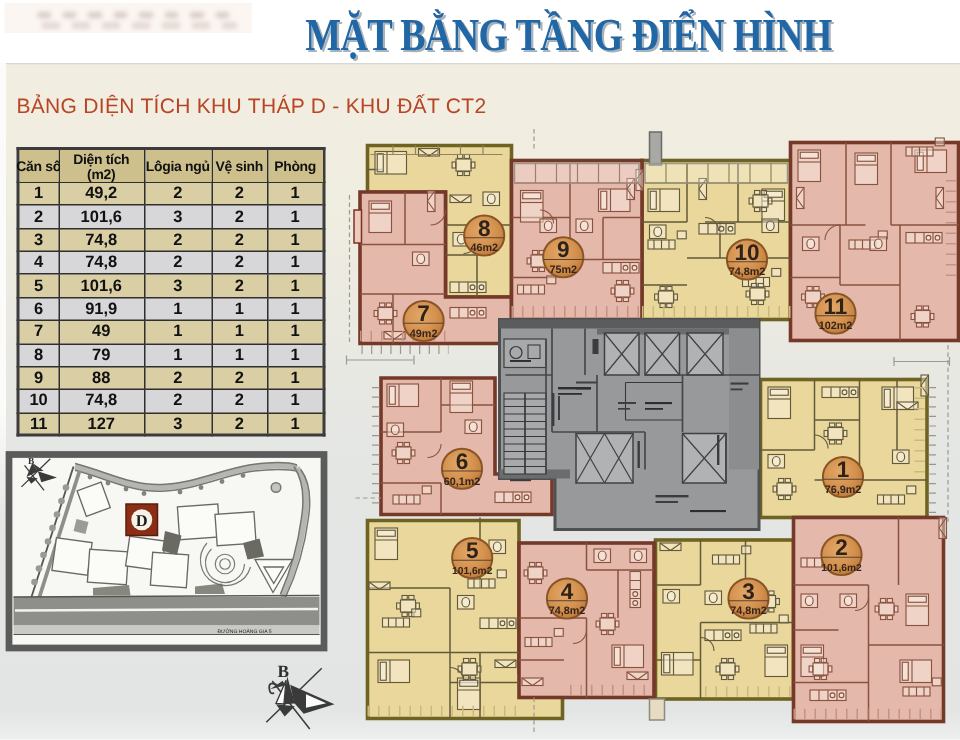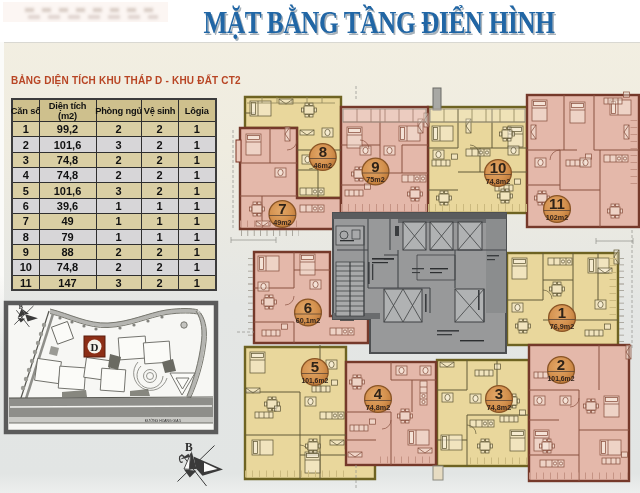--- a/index.html
+++ b/index.html
@@ -12,21 +12,21 @@
          color:#2166a5;letter-spacing:-0.5px;transform:translateX(-50%) scaleX(0.83);
          text-shadow:1.8px 1.8px 0 #a8b2ba;}
   .smudge{position:absolute;left:3px;top:2px;width:165px;height:20px;
           background:#fcf6f3;filter:blur(0.5px);}
   .smudge2{position:absolute;left:25px;top:8px;width:135px;height:4px;
           background:repeating-linear-gradient(90deg,#9a8474 0 9px,rgba(250,246,242,0) 9px 17px);
           filter:blur(1.6px);opacity:.38;}
   .smudge3{position:absolute;left:28px;top:15px;width:130px;height:3.5px;
           background:repeating-linear-gradient(90deg,#a8928a 0 12px,rgba(250,246,242,0) 12px 20px);
           filter:blur(1.6px);opacity:.34;}
-  .heading{position:absolute;left:11px;top:75px;font-size:10px;font-weight:bold;
+  .heading{position:absolute;left:11px;top:62px;font-size:14px;font-weight:normal;
            color:#b84524;letter-spacing:0.2px;}
   table.t{position:absolute;left:11px;top:98px;border-collapse:collapse;table-layout:fixed;}
   table.t td{border:1px solid #2f2f2f;text-align:center;vertical-align:middle;
              font-size:11px;font-weight:bold;color:#111;padding:0;}
   table.t tr.h td{height:21px;background:#cec08d;font-size:9.3px;line-height:10px;
                   letter-spacing:-0.2px;position:relative;}
   .hs{position:absolute;left:50%;top:50%;transform:translate(-50%,-50%);white-space:nowrap;}
   table.t tr{height:15.36px;}
   table.t tr.a td{background:#dacfa4;}
   table.t tr.b td{background:#d7d6d8;}
@@ -50,32 +50,32 @@
       <col width="37">
       <col width="38">
     </colgroup>
  <tbody>
       <tr class="h">
         <td>
           <span class="hs">Căn số</span>
         </td>
         <td>Diện tích<br>(m2)</td>
         <td>
-          <span class="hs">Phòng ngủ</span>
+          <span class="hs">Lôgia ngủ</span>
         </td>
         <td>
           <span class="hs">Vệ sinh</span>
         </td>
         <td>
-          <span class="hs">Lôgia</span>
+          <span class="hs">Phòng</span>
         </td>
       </tr>
  <tr class="a">
         <td>1</td>
-        <td>99,2</td>
+        <td>49,2</td>
         <td>2</td>
         <td>2</td>
         <td>1</td>
       </tr>
  <tr class="b">
         <td>2</td>
         <td>101,6</td>
         <td>3</td>
         <td>2</td>
         <td>1</td>
@@ -96,21 +96,21 @@
       </tr>
  <tr class="a">
         <td>5</td>
         <td>101,6</td>
         <td>3</td>
         <td>2</td>
         <td>1</td>
       </tr>
  <tr class="b">
         <td>6</td>
-        <td>39,6</td>
+        <td>91,9</td>
         <td>1</td>
         <td>1</td>
         <td>1</td>
       </tr>
  <tr class="a">
         <td>7</td>
         <td>49</td>
         <td>1</td>
         <td>1</td>
         <td>1</td>
@@ -131,21 +131,21 @@
       </tr>
  <tr class="b">
         <td>10</td>
         <td>74,8</td>
         <td>2</td>
         <td>2</td>
         <td>1</td>
       </tr>
  <tr class="a">
         <td>11</td>
-        <td>147</td>
+        <td>127</td>
         <td>3</td>
         <td>2</td>
         <td>1</td>
       </tr>
 </tbody>
   </table>
 <svg class="main" width="640" height="493" viewBox="0 0 640 493">
 
 <g id="siteplan">
  <rect x="6" y="303" width="210" height="129" fill="#f7f7f4" stroke="#5b5b5b" stroke-width="4.5"></rect>

